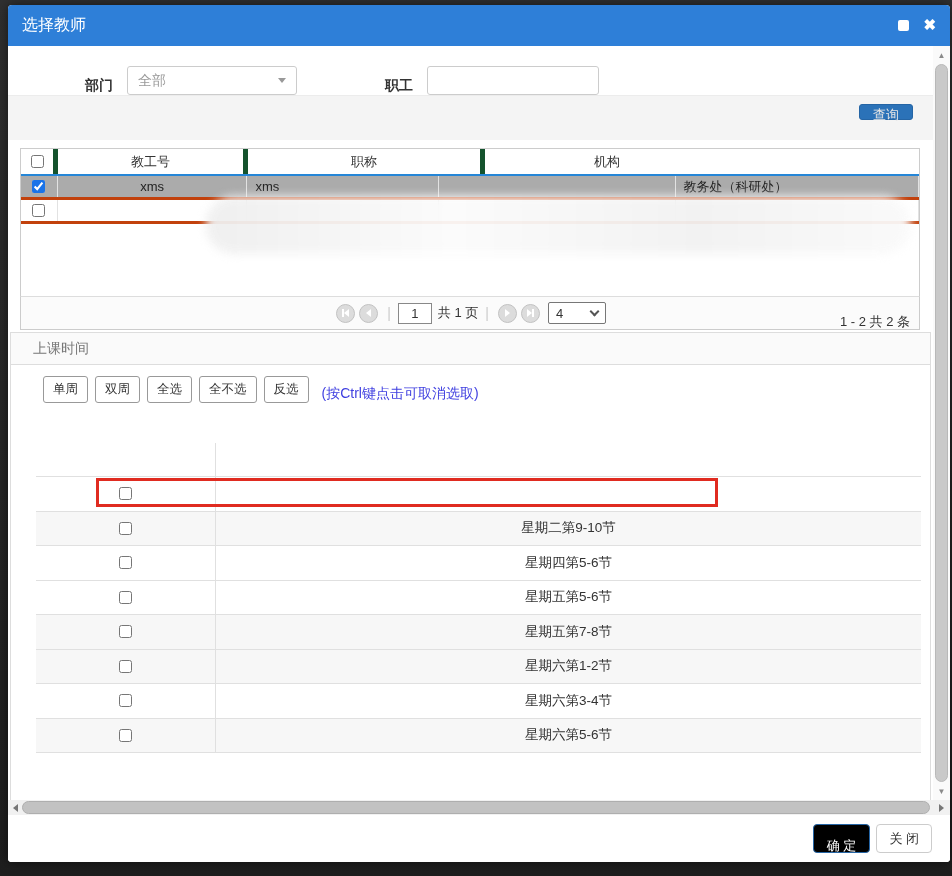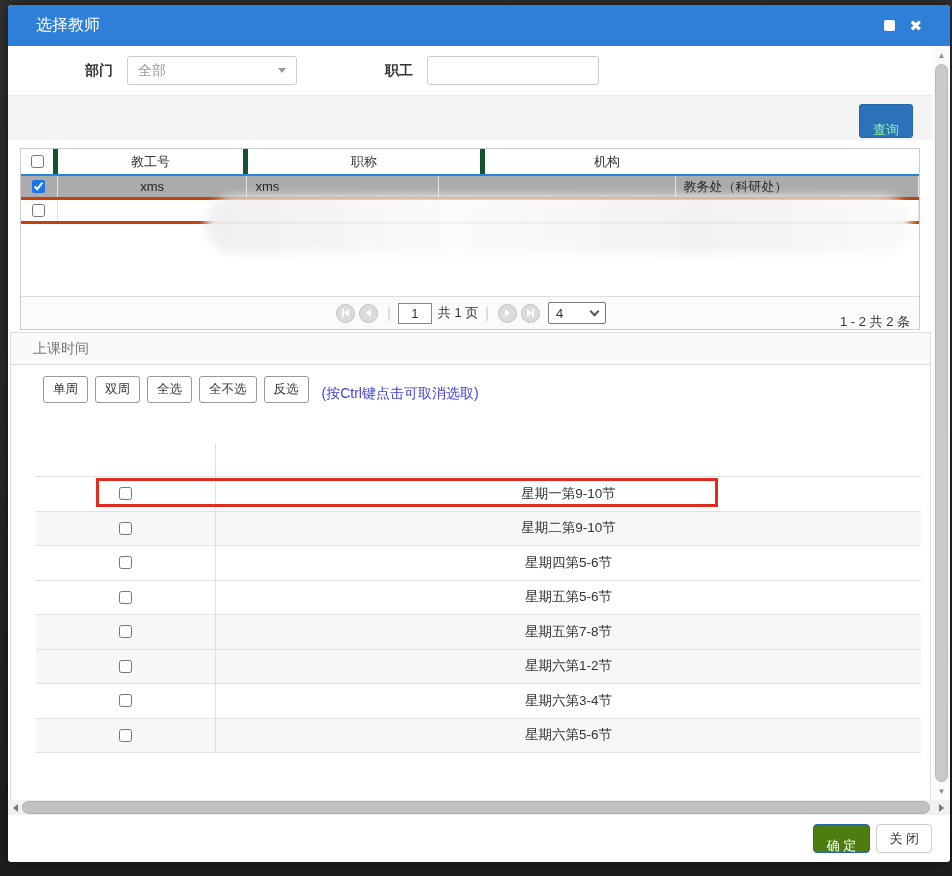--- a/index.html
+++ b/index.html
@@ -5,55 +5,55 @@
   * { margin:0; padding:0; box-sizing:border-box; }
   html,body { width:952px; height:876px; overflow:hidden;
     font-family:"Liberation Sans","DejaVu Sans",sans-serif; background:#262626; }
 
   .backdrop { position:absolute; inset:0; background:linear-gradient(180deg,#303030,#1e1e1e); }
 
   .dialog { position:absolute; left:8px; top:5px; width:942px; height:857px;
     background:#fff; border-radius:4px; box-shadow:0 0 12px rgba(0,0,0,.55); overflow:hidden; }
 
   
-  .titlebar { height:41px; background:#2e7fd8; display:flex; align-items:center; padding:0 28px; }
+  .titlebar { height:41px; background:#2e7fd8; display:flex; align-items:center; padding:0 14px;font-family:Liberation Serif, serif; }
   .titlebar .title { color:#fff; font-size:16px; }
   .titlebar .spacer { flex:1; }
   .tb-max { width:11px; height:11px; background:#fff; border-radius:2px; margin-right:14px; cursor:pointer; }
   .tb-close { color:#fff; font-size:15px; font-weight:bold; cursor:pointer; line-height:1; }
 
   .content { position:absolute; top:41px; left:0; right:0; bottom:0; background:#fff; }
 
   
   .vscroll { position:absolute; top:0; right:0; width:17px; height:754px; background:#fafafa; }
   .vscroll .arr { position:absolute; left:0; width:17px; height:14px; color:#8a8a8a; font-size:8px;
     display:flex; align-items:center; justify-content:center; }
   .vscroll .arr.up { top:2px; } .vscroll .arr.down { bottom:2px; }
   .vscroll .thumb { position:absolute; left:2px; top:18px; width:13px; height:718px;
     background:#c9c9c9; border:1px solid #b8b8b8; border-radius:7px; }
 
   
   .filter-row { position:absolute; top:0; left:0; right:17px; height:49px; background:#fff;
-    display:flex; align-items:center; }
+    display:flex; align-items:flex-end; }
   .flabel { font-size:14px; font-weight:bold; color:#333; }
   .lbl-dept { margin-left:77px; margin-right:14px; }
   .dept-select { width:170px; height:29px; border:1px solid #ccc; border-radius:3px; background:#fff;
     display:flex; align-items:center; padding:0 10px; cursor:pointer; }
   .dept-select .val { color:#9a9a9a; font-size:14px; flex:1; }
   .caret-down { width:0; height:0; border-left:4px solid transparent; border-right:4px solid transparent;
     border-top:5px solid #999; }
   .lbl-staff { margin-left:88px; margin-right:14px; }
   .staff-input { width:172px; height:29px; border:1px solid #ccc; border-radius:3px; padding:0 8px;
     font-size:14px; color:#333; outline:none; }
 
   
   .query-band { position:absolute; top:49px; left:0; right:17px; height:45px; background:#f4f4f4;
     border-top:1px solid #ececec; }
-  .btn-query { position:absolute; right:20px; top:8px; height:16px; padding:16px 13px; background:#2b72b8;
-    color:#86efac; font-size:13px; border:1px solid #2565a5; border-radius:3px; cursor:pointer; }
+  .btn-query { position:absolute; right:20px; top:8px; height:16px; padding:1px 13px; background:#2b72b8;
+    color:#e5e5e5; font-size:13px; border:1px solid #2565a5; border-radius:3px; cursor:pointer; }
 
   
   .ttable { position:absolute; top:102px; left:12px; width:900px; height:182px;
     border:1px solid #ccc; background:#fff; }
   .trow { display:flex; width:100%; }
   .thead { height:27px; border-bottom:2px solid #2586d7; }
   .tcell { display:flex; align-items:center; justify-content:center; font-size:13px; color:#333;
     border-right:5px solid #14532d; overflow:hidden; }
   .tcell:last-child { border-right:none; }
   .c0 { width:37px; } .c1 { width:190px; } .c2 { width:192px; } .c3 { width:237px; } .c4 { width:244px; }
@@ -110,21 +110,21 @@
   .hs-arr { position:absolute; top:0; width:12px; height:15px; display:flex; align-items:center; justify-content:center; }
   .hs-arr.l { left:1px; } .hs-arr.r { right:3px; }
   .hs-tri { width:0; height:0; border-top:4px solid transparent; border-bottom:4px solid transparent; }
   .hs-tri.l { border-right:5px solid #777; } .hs-tri.r { border-left:5px solid #777; }
   .hs-thumb { position:absolute; left:14px; top:1px; width:908px; height:13px; background:#c2c2c2;
     border:1px solid #aeaeae; border-radius:7px; }
 
   
   .footer { position:absolute; left:0; right:0; top:769px; height:47px; background:#fff;
     display:flex; align-items:center; justify-content:flex-end; padding-right:18px; }
-  .btn-ok { height:29px; padding:12px 13px; background:#4d7c0f; color:#fff; font-size:13px;
+  .btn-ok { height:29px; padding:12px 13px; background:#000000; color:#fff; font-size:13px;
     border:1px solid #2565a5; border-radius:4px; cursor:pointer; margin-right:6px; font-family:inherit; }
   .btn-close { height:29px; padding:0 12px; background:#fff; color:#333; font-size:13px;
     border:1px solid #ccc; border-radius:4px; cursor:pointer; font-family:inherit; }
 </style>
 </head>
 <body>
 
 <div class="backdrop"></div>
 
 <div class="dialog">
@@ -218,21 +218,20 @@
       </div>
       <div class="sched" id="sched-body">
           <div class="srow empty">
             <div class="cbcell"></div>
             <div class="slotcell"></div>
           </div>
           <div class="srow">
             <div class="cbcell">
               <input type="checkbox" style="">
             </div>
-            <div class="slotcell">星期一第9-10节</div>
             <div class="redbox"></div>
           </div>
           <div class="srow alt">
             <div class="cbcell">
               <input type="checkbox" style="">
             </div>
             <div class="slotcell">星期二第9-10节</div>
           </div>
           <div class="srow">
             <div class="cbcell">

